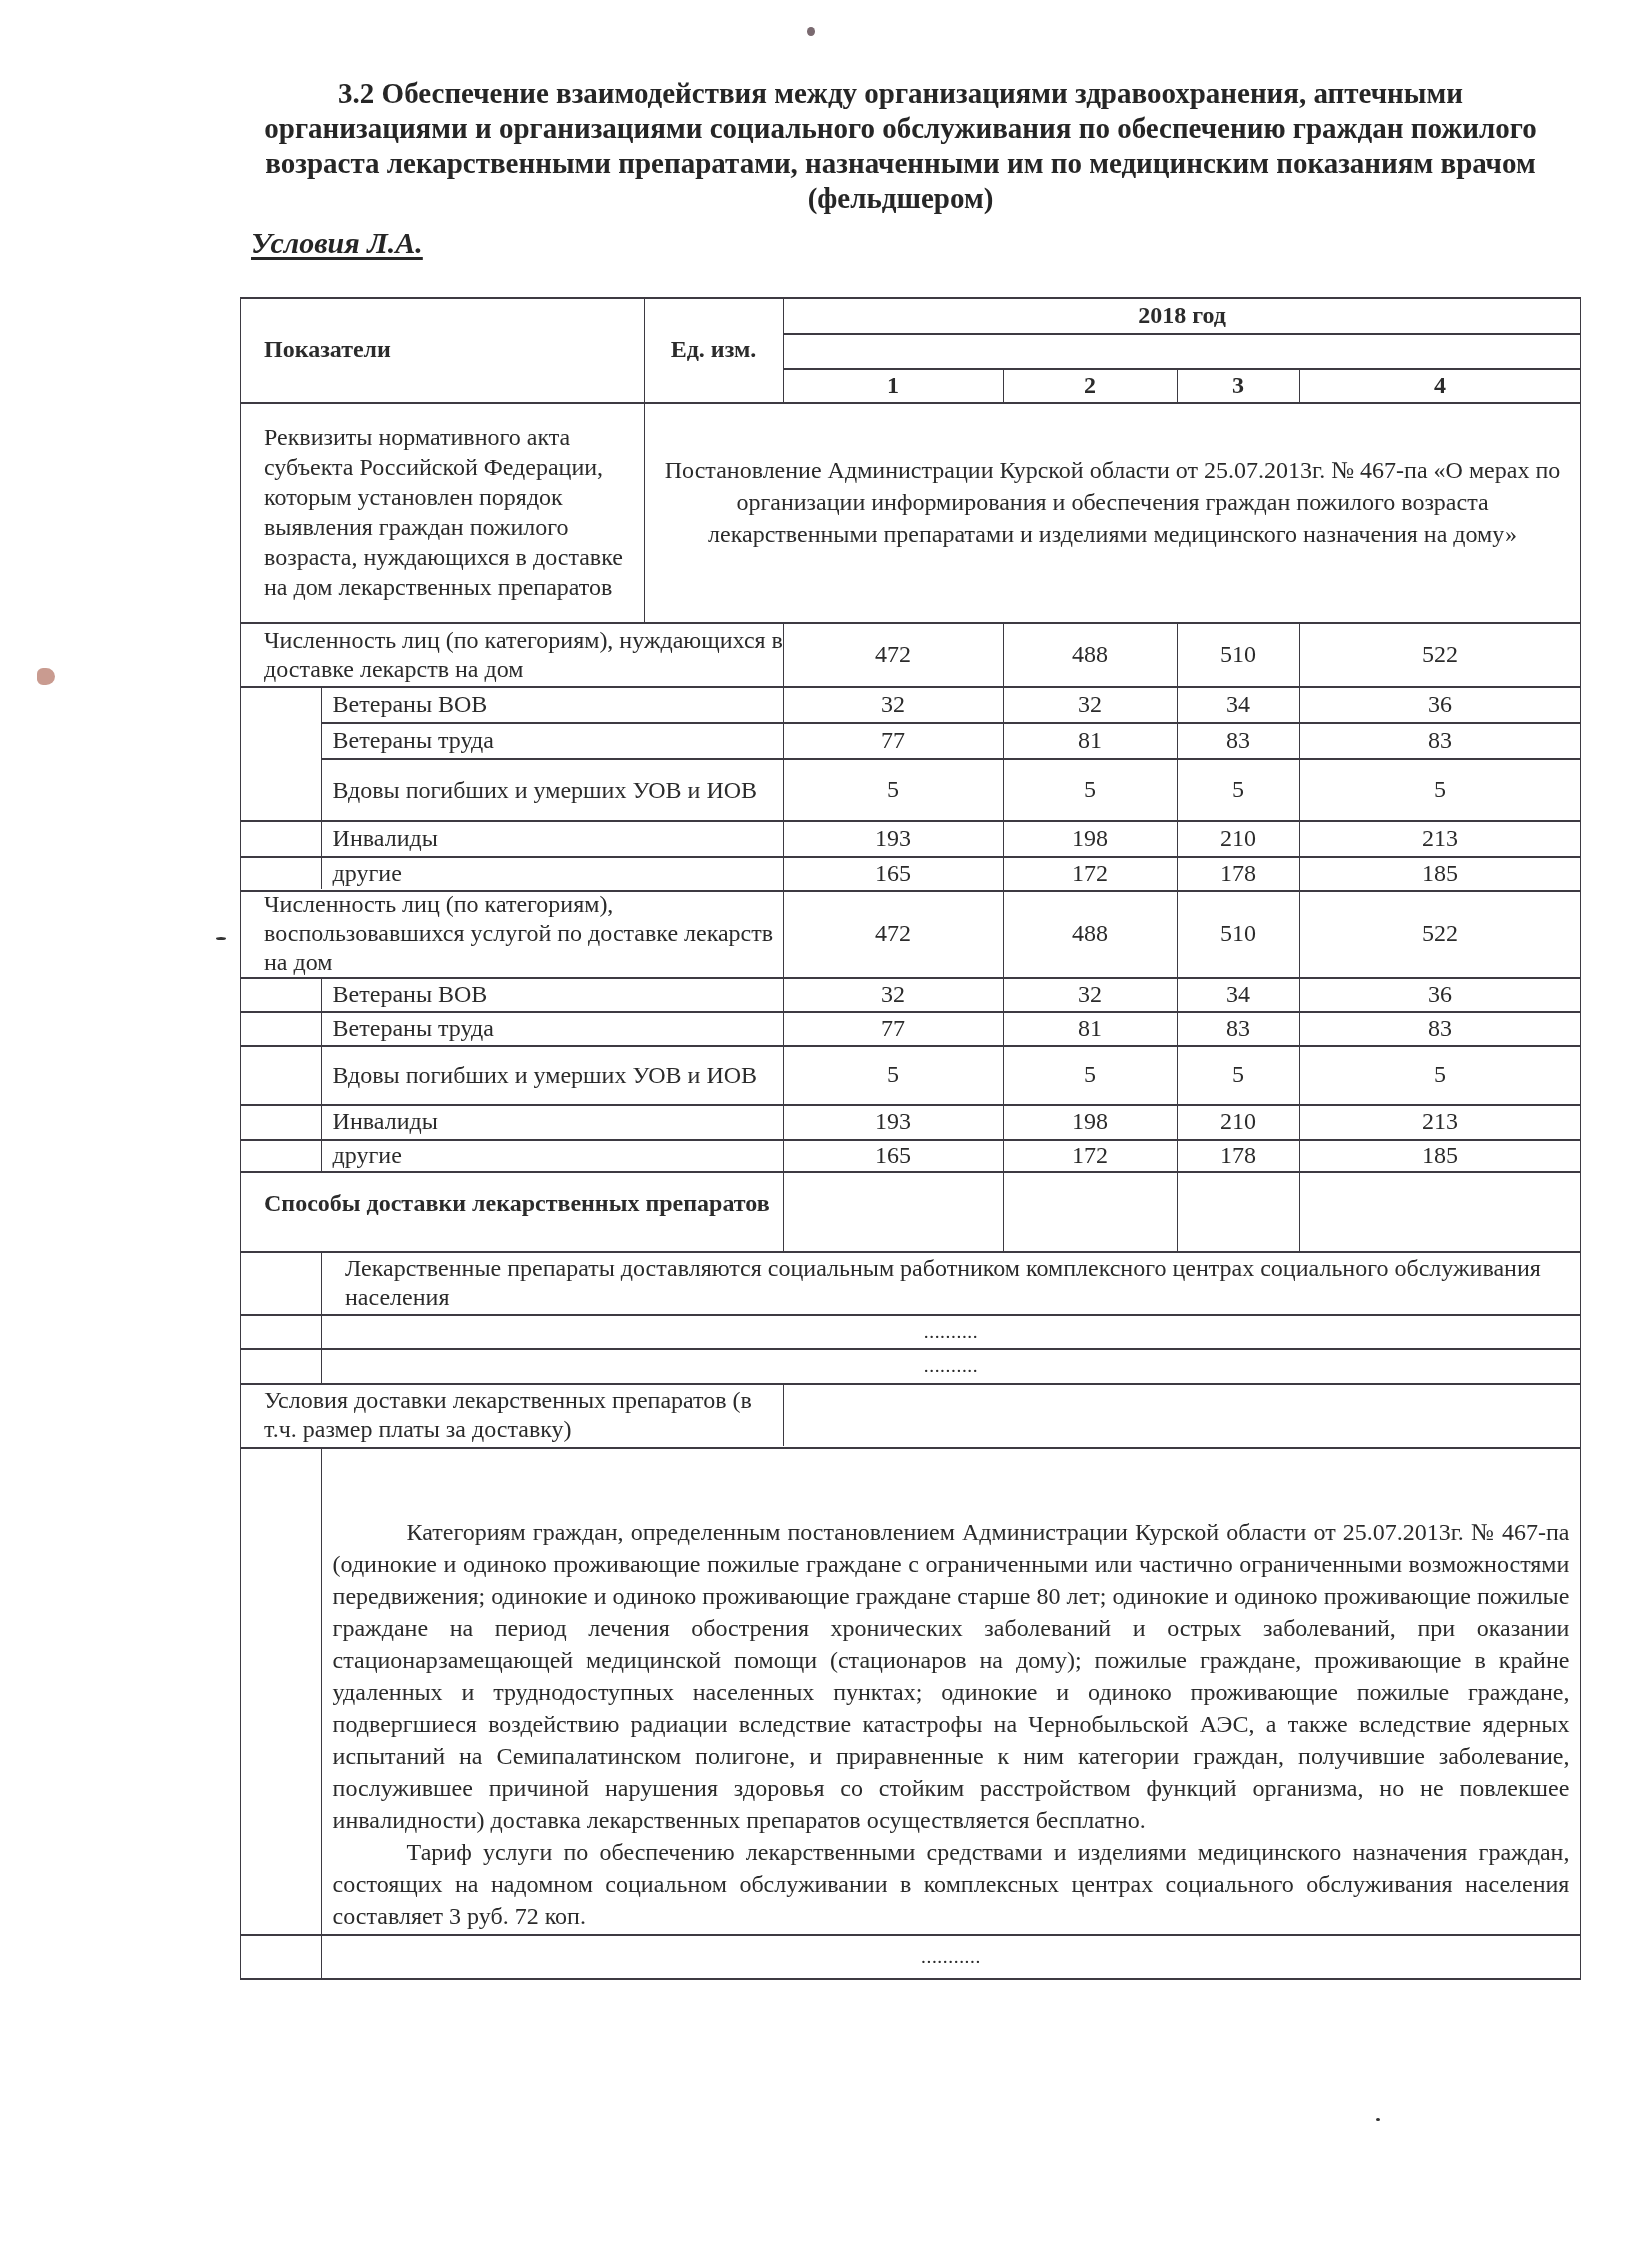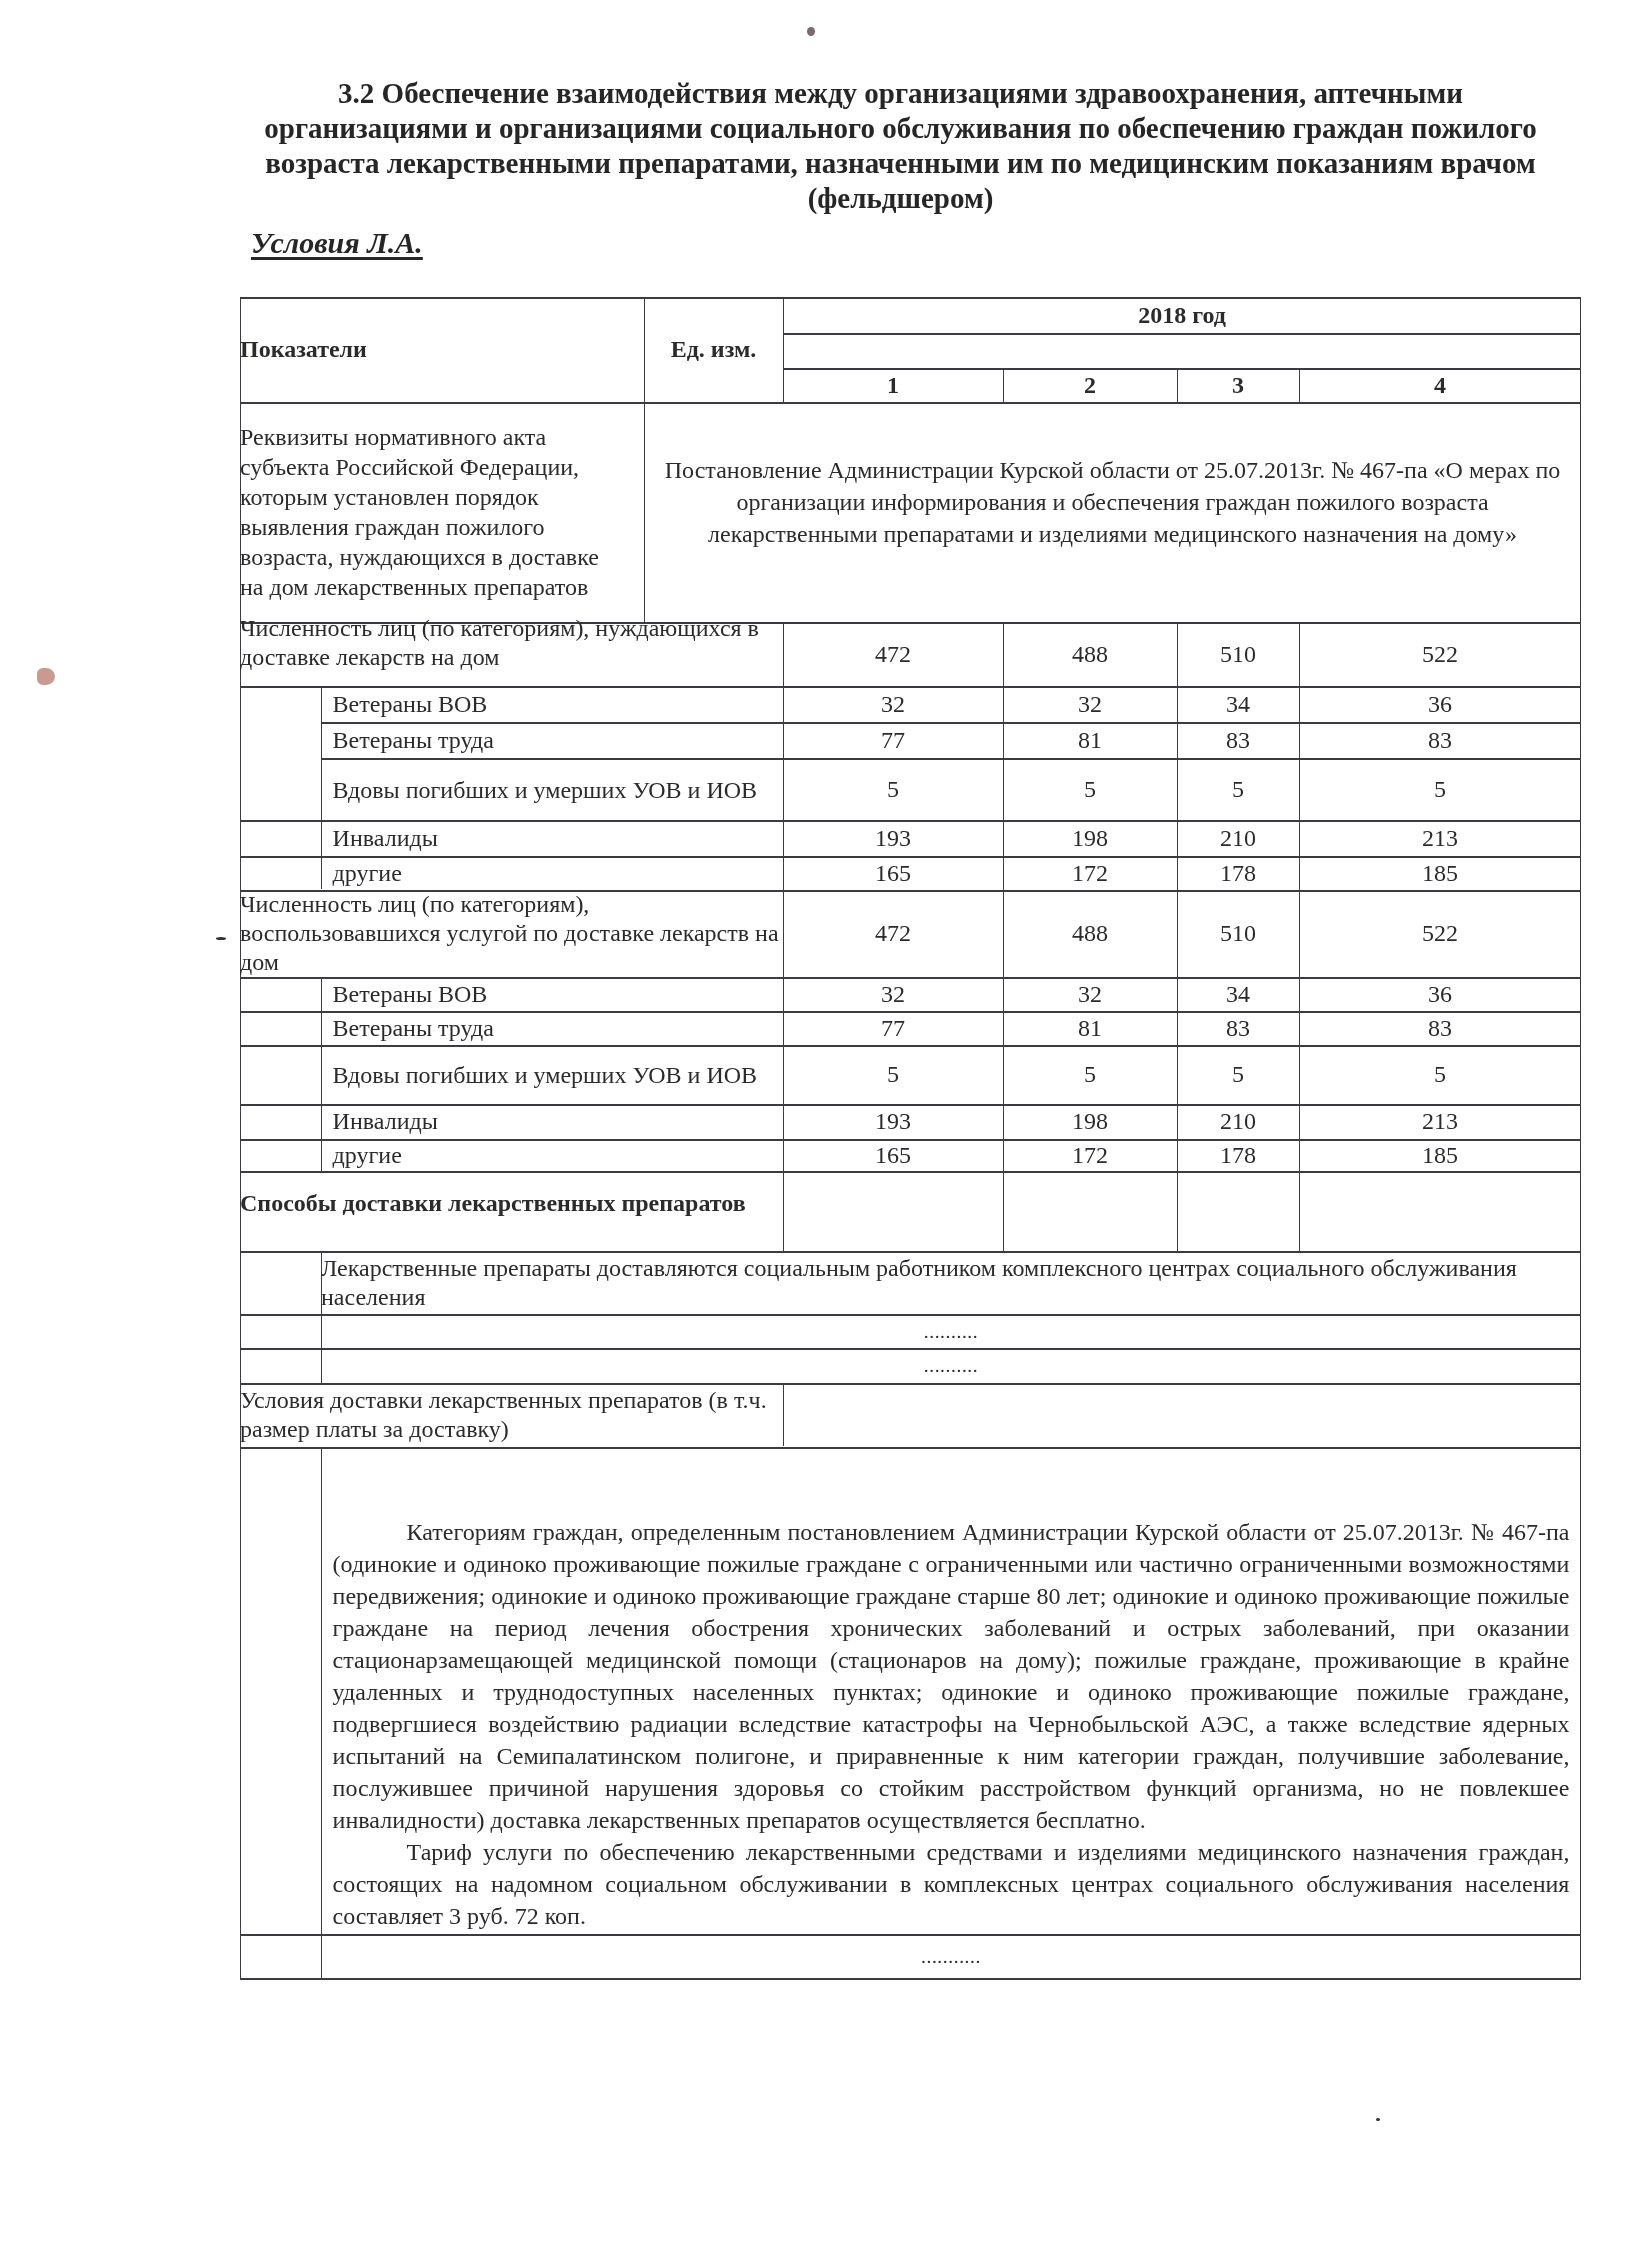--- a/index.html
+++ b/index.html
@@ -10,21 +10,21 @@
   .author { position: absolute; left: 251px; top: 226px; font-weight: bold; font-style: italic;
             font-size: 30px; text-decoration: underline; text-decoration-thickness: 2.6px;
             text-underline-offset: 3.9px; color: #262626; }
   .tbl { position: absolute; left: 240px; top: 297px; width: 1341px; height: 1683px; }
   .hline, .vline { position: absolute; background: #3d3a42; }
   .hline { height: 1.9px; }
   .vline { width: 1.3px; }
   .cell { position: absolute; display: flex; align-items: center; box-sizing: border-box;
           font-size: 24px; line-height: 31px; }
   .c { justify-content: center; text-align: center; }
-  .l { justify-content: flex-start; text-align: left; padding-left: 0; }
+  .l { justify-content: flex-start; text-align: left; padding-left: 24px; }
   .b { font-weight: bold; }
   .just { text-align: justify; display: block; padding: 6.5px 11.6px 0 11.6px; font-size: 24px; line-height: 32px; }
   .just p { margin: 0; text-indent: 74px; }
   .dots { letter-spacing: 0.6px; }
   .speck { position: absolute; border-radius: 50%; }
 </style>
 </head>
 <body>
 
 <div class="title">3.2 Обеспечение взаимодействия между организациями здравоохранения, аптечными организациями и организациями социального обслуживания по обеспечению граждан пожилого возраста лекарственными препаратами, назначенными им по медицинским показаниям врачом (фельдшером)</div>
@@ -82,21 +82,21 @@
   <div class="cell c b" style="left:404px;top:0;width:139px;height:105px">Ед. изм.</div>
   <div class="cell c b" style="left:543px;top:0;width:798px;height:36px">2018 год</div>
   <div class="cell c b" style="left:543px;top:71px;width:220px;height:34px">1</div>
   <div class="cell c b" style="left:763px;top:71px;width:174px;height:34px">2</div>
   <div class="cell c b" style="left:937px;top:71px;width:122px;height:34px">3</div>
   <div class="cell c b" style="left:1059px;top:71px;width:282px;height:34px">4</div>
 
   <div class="cell l" style="left:0;top:105px;width:388px;height:220px;line-height:30px">Реквизиты нормативного акта субъекта Российской Федерации, которым установлен порядок выявления граждан пожилого возраста, нуждающихся в доставке на дом лекарственных препаратов</div>
   <div class="cell c" style="left:417px;top:105px;width:911px;height:220px;line-height:32px;padding-bottom:19.4px">Постановление Администрации Курской области от 25.07.2013г. № 467-па «О мерах по организации информирования и обеспечения граждан пожилого возраста лекарственными препаратами и изделиями медицинского назначения на дому»</div>
 
-  <div class="cell l" style="left:0;top:313px;width:543px;height:65px;line-height:29px">Численность лиц (по категориям), нуждающихся в доставке лекарств на дом</div>
+  <div class="cell l" style="left:0;top:325px;width:543px;height:65px;line-height:29px">Численность лиц (по категориям), нуждающихся в доставке лекарств на дом</div>
   <div class="cell c" style="left:543px;top:325px;width:220px;height:65px">472</div>
   <div class="cell c" style="left:763px;top:325px;width:174px;height:65px">488</div>
   <div class="cell c" style="left:937px;top:325px;width:122px;height:65px">510</div>
   <div class="cell c" style="left:1059px;top:325px;width:282px;height:65px">522</div>
 
   <div id="needing-rows">
       <div class="cell l" style="left: 81px; top: 389px; width: 462px; height: 36px; line-height: 28px; padding-left: 11.6px; padding-right: 13px;">Ветераны ВОВ</div>
       <div class="cell c" style="left: 543px; top: 389px; width: 220px; height: 36px;">32</div>
       <div class="cell c" style="left: 763px; top: 389px; width: 174px; height: 36px;">32</div>
       <div class="cell c" style="left: 937px; top: 389px; width: 122px; height: 36px;">34</div>

